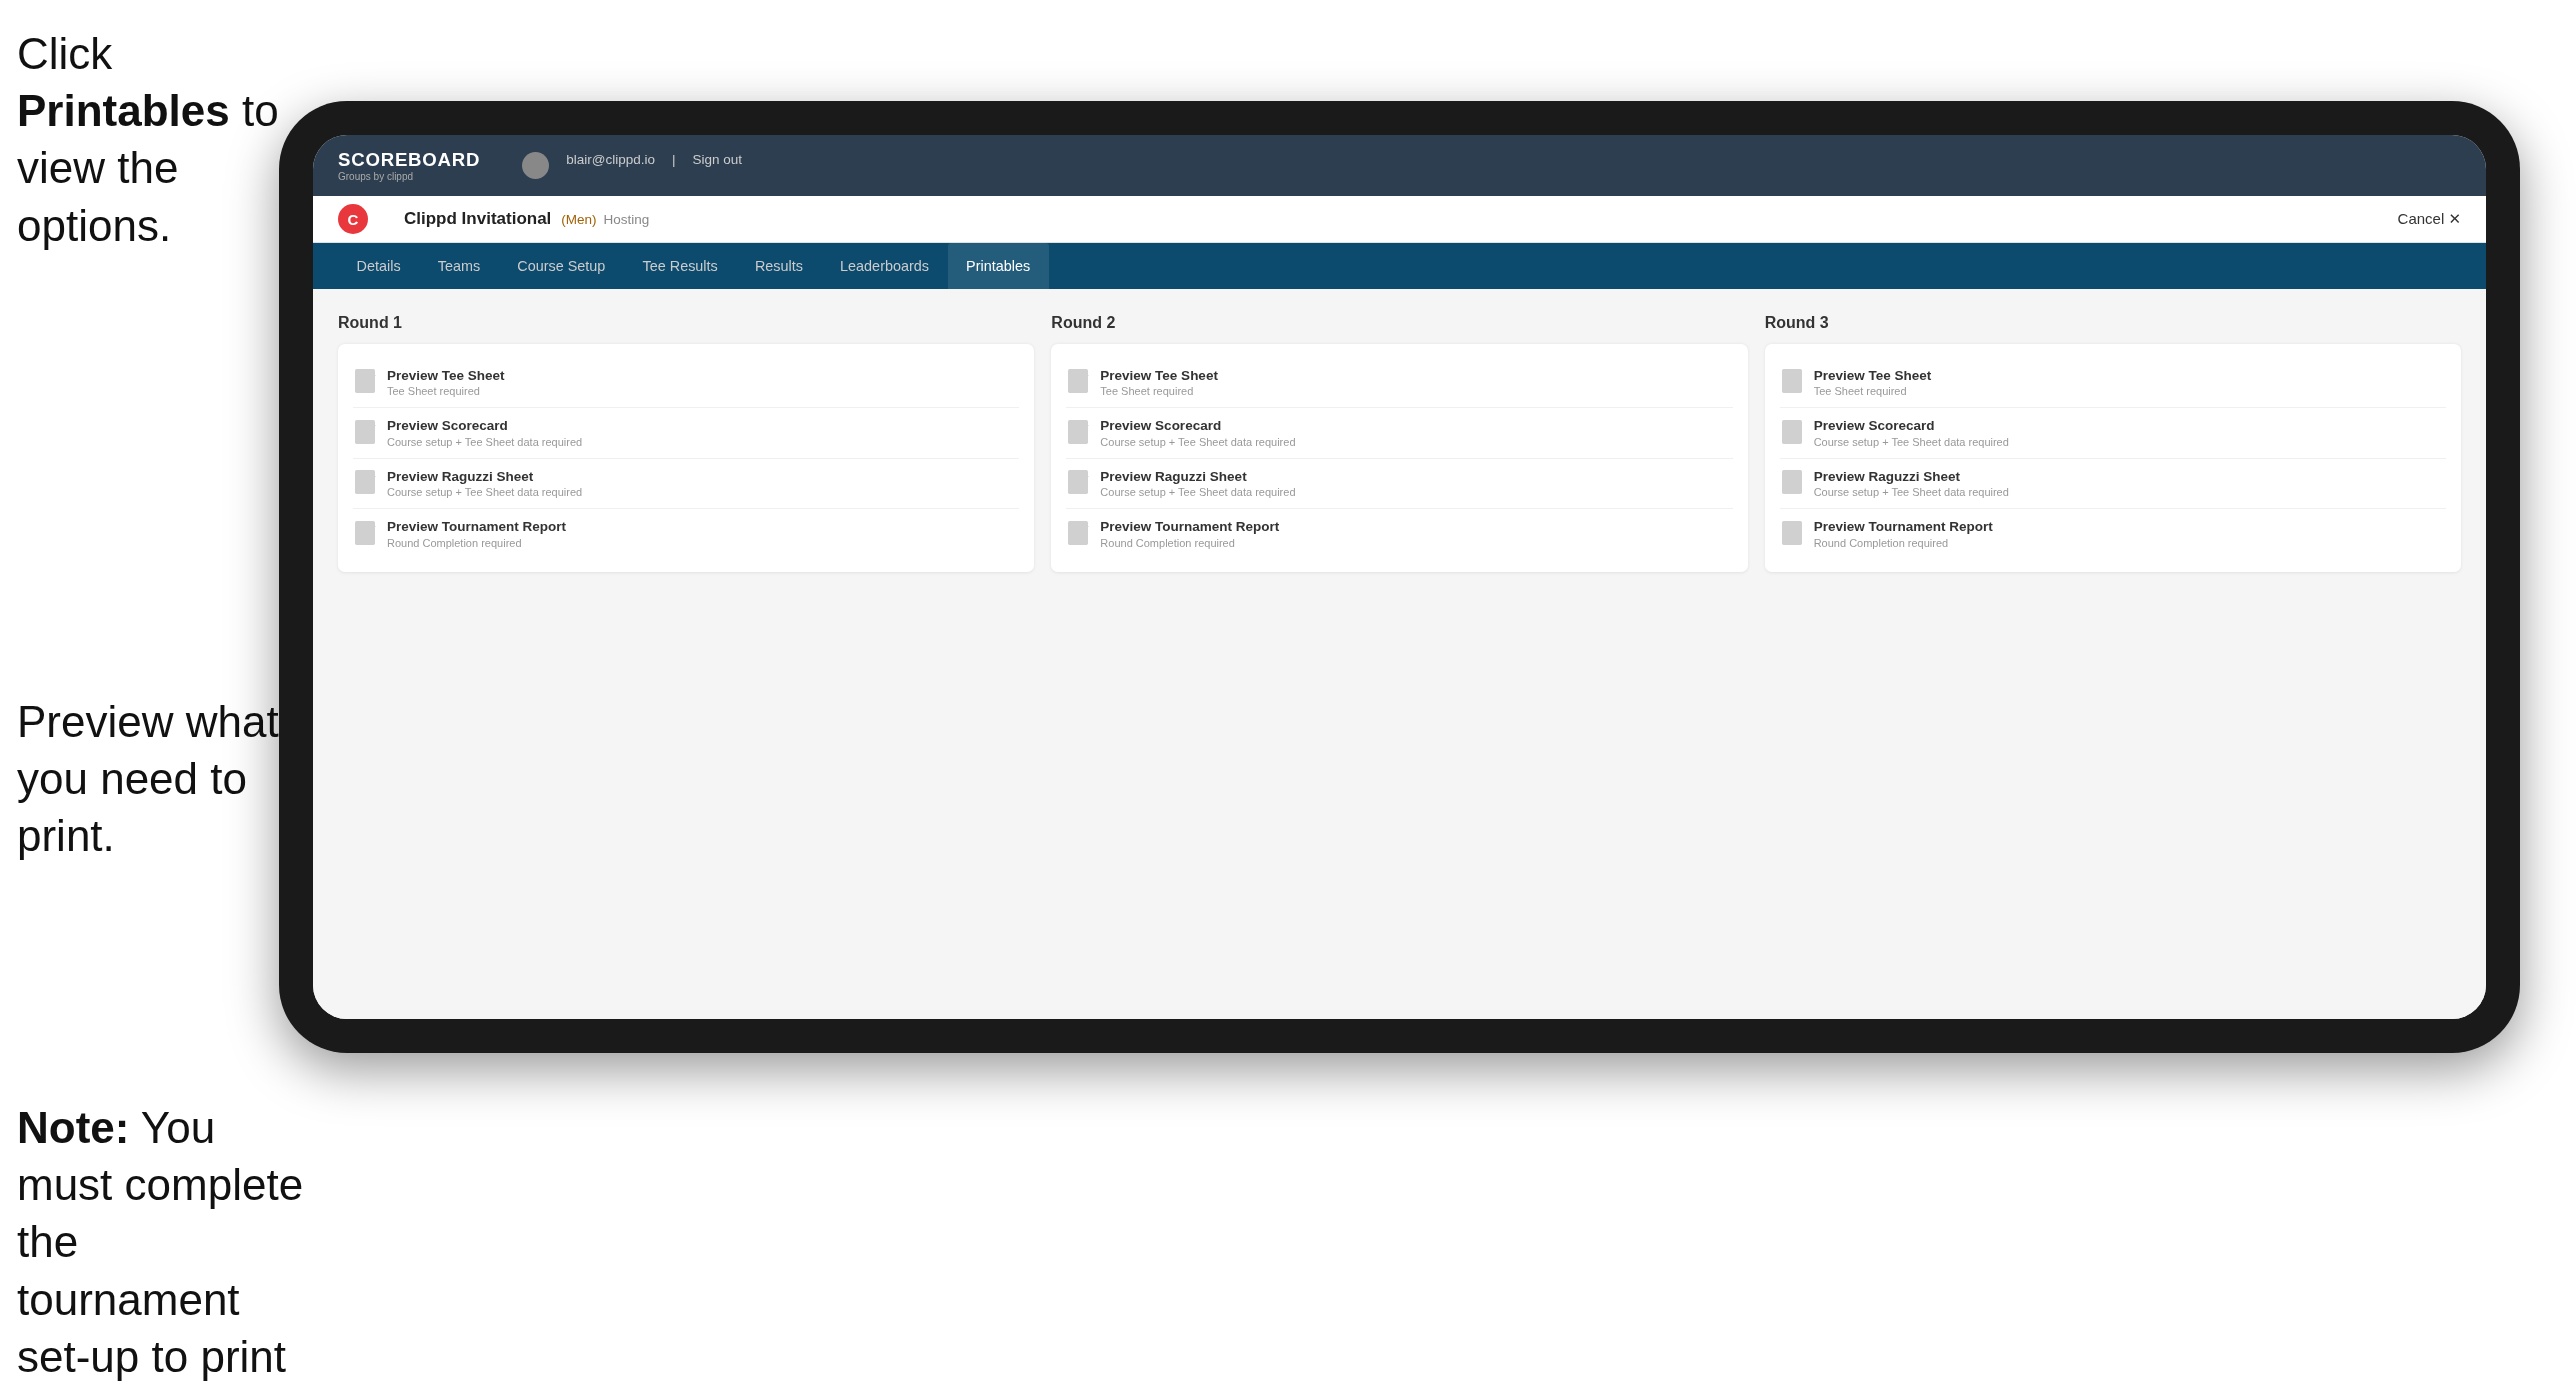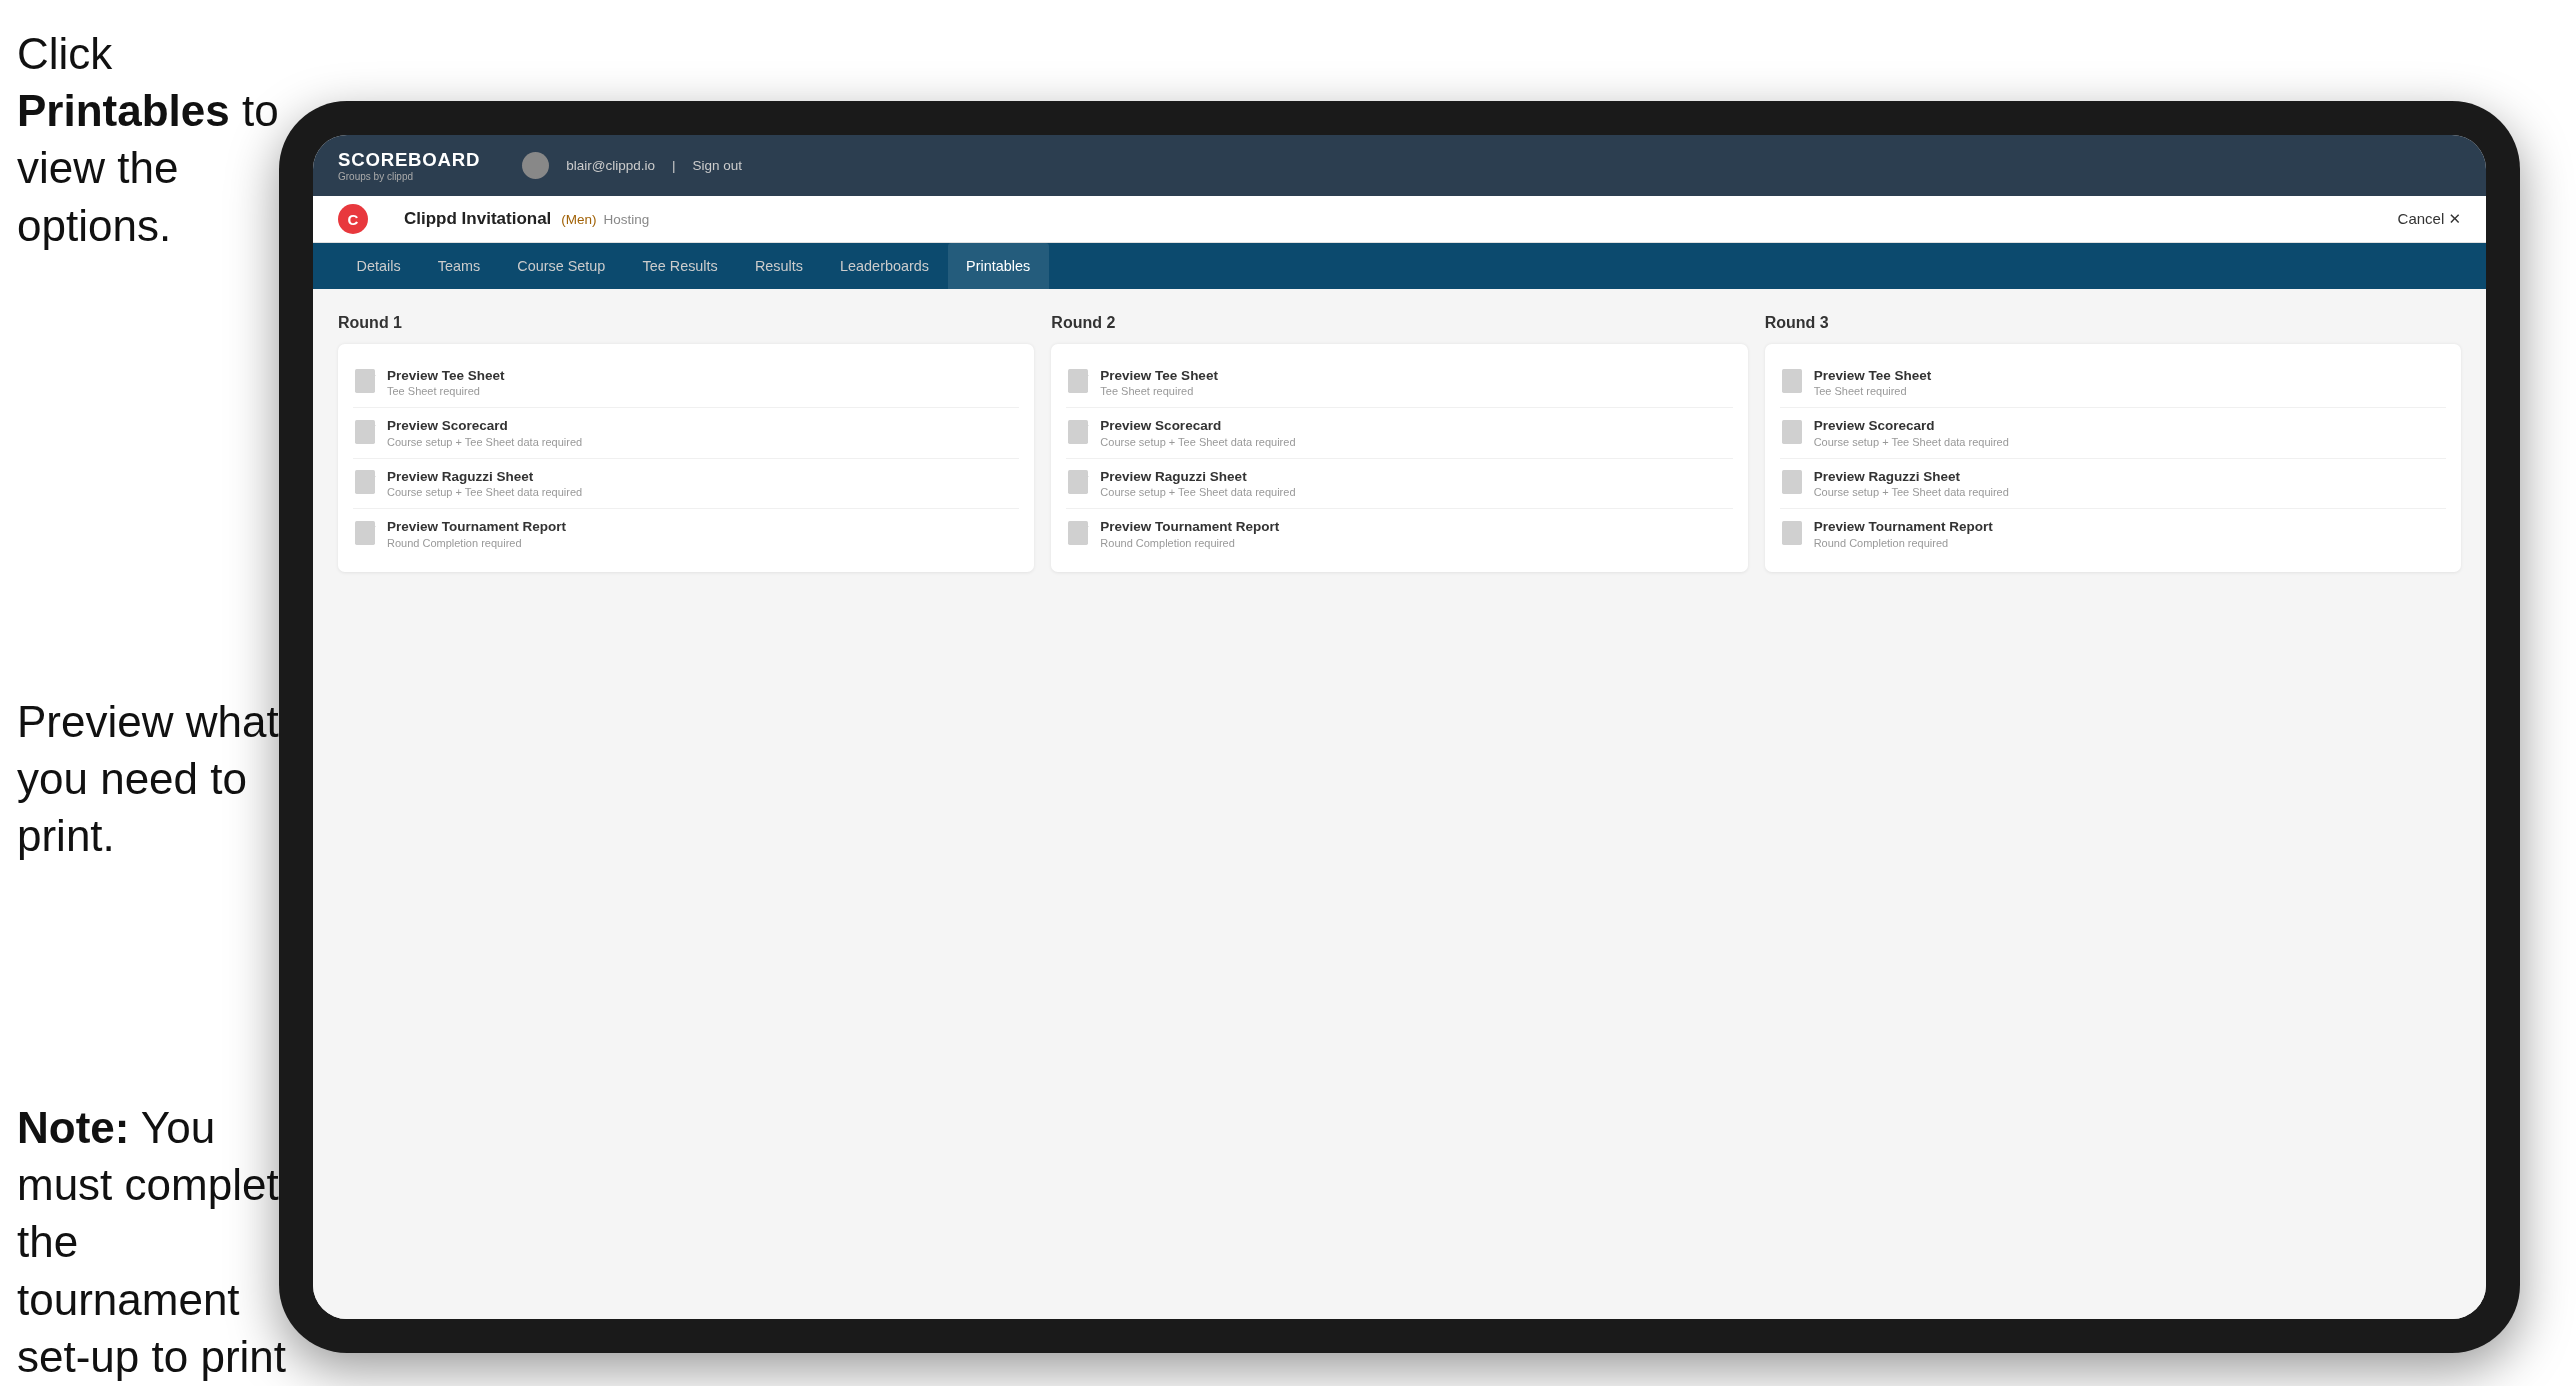--- a/index.html
+++ b/index.html
@@ -61,21 +61,21 @@
       width: 169px;
       height: 101px;
     }
 
     
     .tablet-frame {
       position: absolute;
       top: 101px;
       left: 279px;
       width: 2241px;
-      height: 1252px;
+      height: 952px;
       background: #1a1a1a;
       border-radius: 68px;
       padding: 34px;
       box-shadow: 0 17px 51px rgba(0,0,0,0.4);
     }
 
     .tablet-screen {
       width: 100%;
       height: 100%;
       background: #f0f0f0;
@@ -128,21 +128,21 @@
       border-bottom: 1.7px solid transparent;
     }
 
     .top-nav-link.active {
       color: #ffffff;
       border-bottom: 1.7px solid #ffffff;
     }
 
     .top-nav-right {
       display: flex;
-      align-items: center;
+      align-items: flex-start;
       gap: 17px;
     }
 
     .user-avatar {
       width: 27px;
       height: 27px;
       background: #888;
       border-radius: 50%;
     }
 

